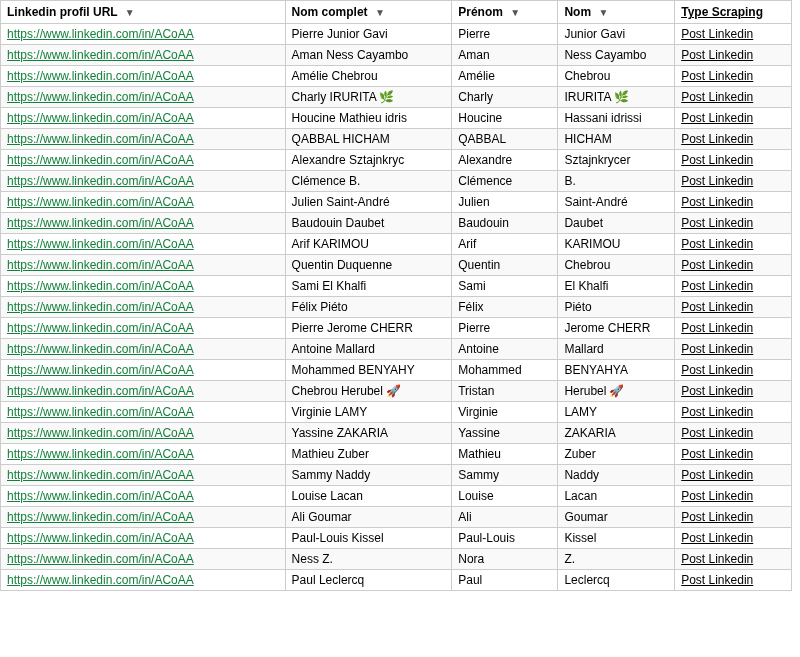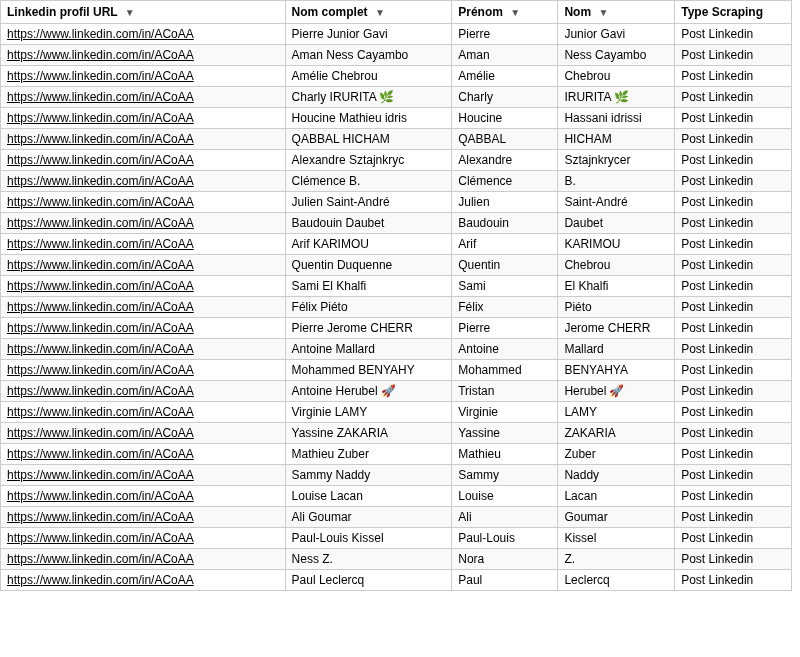--- a/index.html
+++ b/index.html
@@ -43,30 +43,30 @@
     tr:nth-child(even) td {
       background: #f9f9f9;
     }
     tr:nth-child(odd) td {
       background: #fff;
     }
     .col-url { width: 268px; }
     .col-nom-complet { width: 157px; }
     .col-prenom { width: 100px; margin-top: 10px; }
     .col-nom { width: 110px; }
-    .col-type { width: 110px; }
+    .col-type { width: 110px; text-decoration: underline; }
     .filter-icon {
       display: inline-block;
       margin-left: 4px;
       font-size: 10px;
       color: #555;
       cursor: pointer;
     }
     .url-link {
-      color: #000000;
+      color: #15803d;
     }
     th {
       vertical-align: middle;
     }
   </style>
 </head>
 <body>
 
 <div class="table-container">
   <table>
@@ -208,21 +208,21 @@
         </tr>
         <tr>
           <td class="col-url"><a class="url-link" href="#">https://www.linkedin.com/in/ACoAA</a></td>
           <td class="col-nom-complet">Mohammed BENYAHY</td>
           <td class="col-prenom">Mohammed</td>
           <td class="col-nom">BENYAHYA</td>
           <td class="col-type">Post Linkedin</td>
         </tr>
         <tr>
           <td class="col-url"><a class="url-link" href="#">https://www.linkedin.com/in/ACoAA</a></td>
-          <td class="col-nom-complet">Antoine Herubel 🚀</td>
+          <td class="col-nom-complet">Chebrou Herubel 🚀</td>
           <td class="col-prenom">Tristan</td>
           <td class="col-nom">Herubel 🚀</td>
           <td class="col-type">Post Linkedin</td>
         </tr>
         <tr>
           <td class="col-url"><a class="url-link" href="#">https://www.linkedin.com/in/ACoAA</a></td>
           <td class="col-nom-complet">Virginie LAMY</td>
           <td class="col-prenom">Virginie</td>
           <td class="col-nom">LAMY</td>
           <td class="col-type">Post Linkedin</td>

